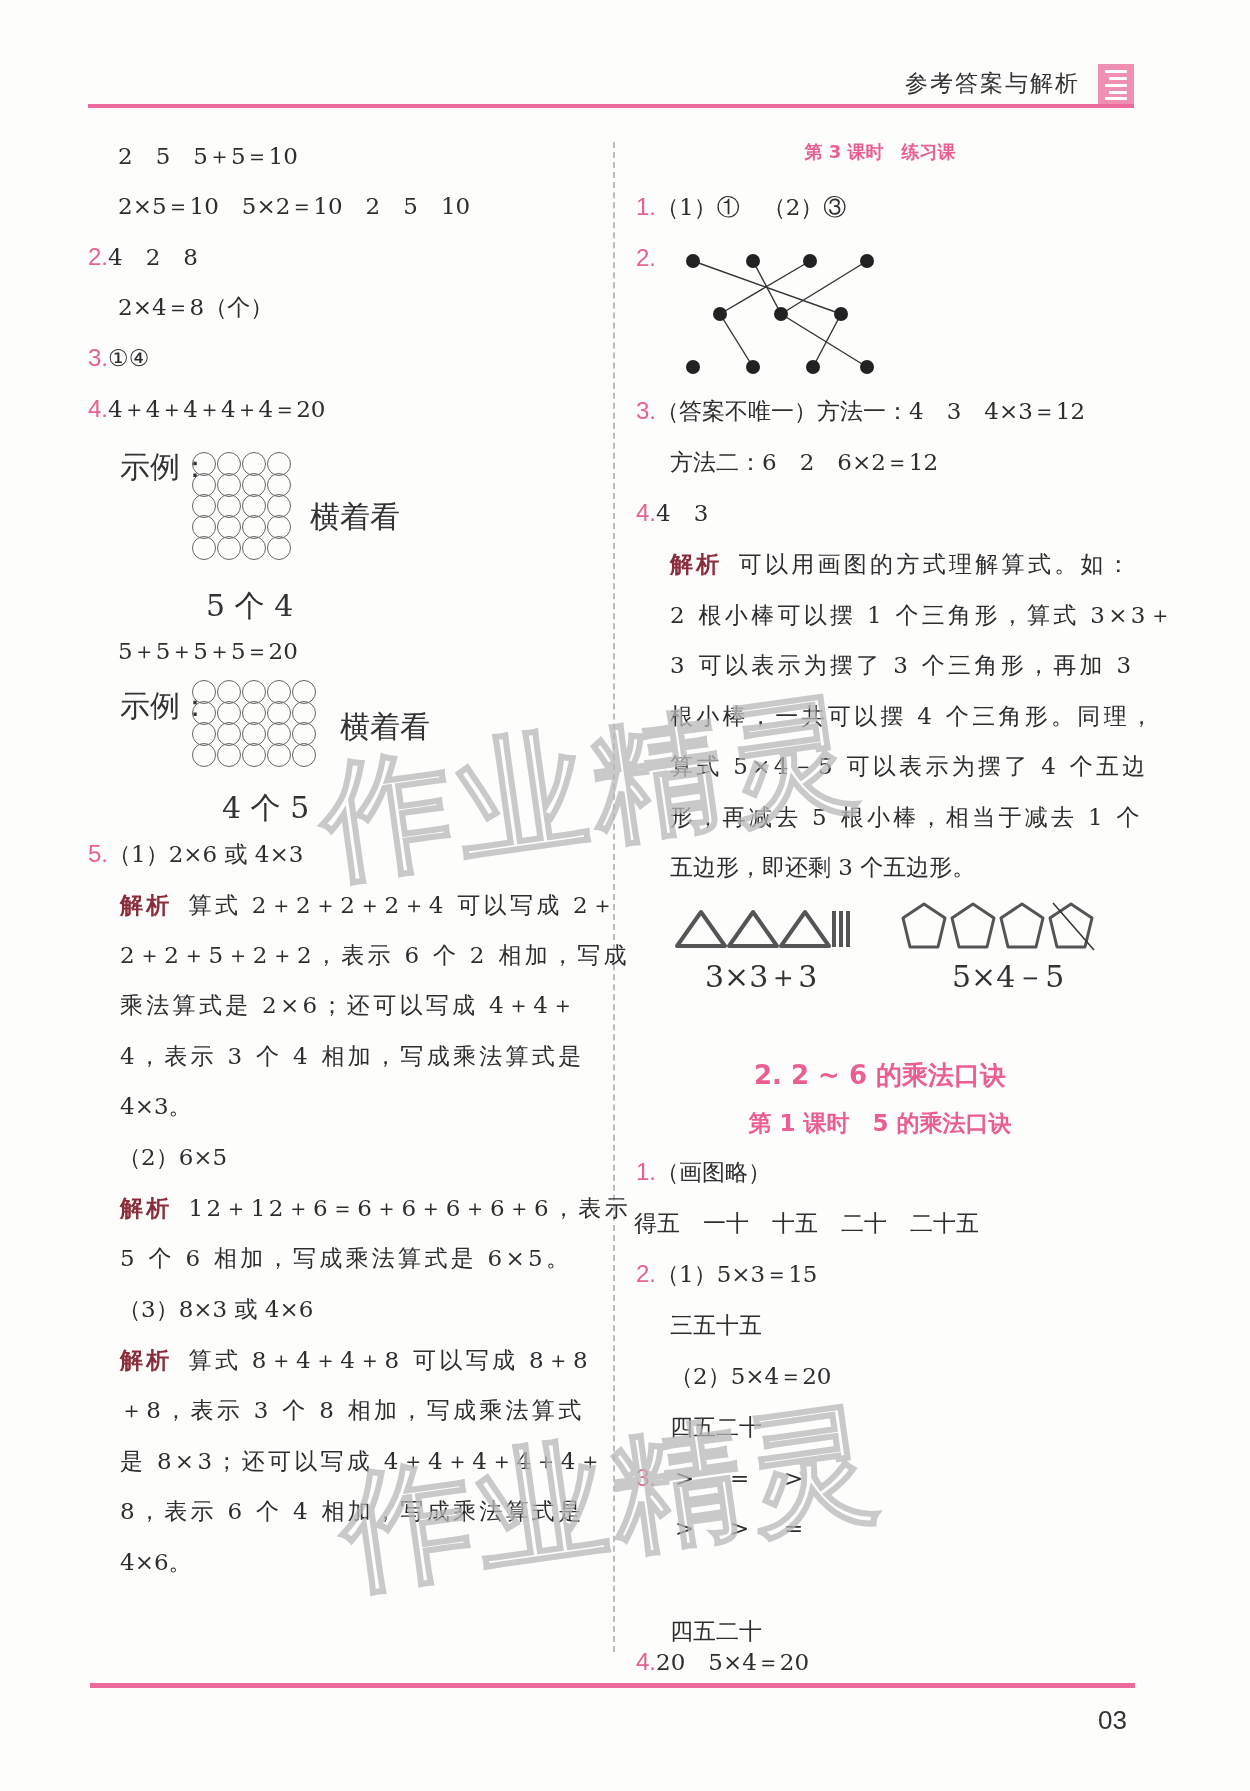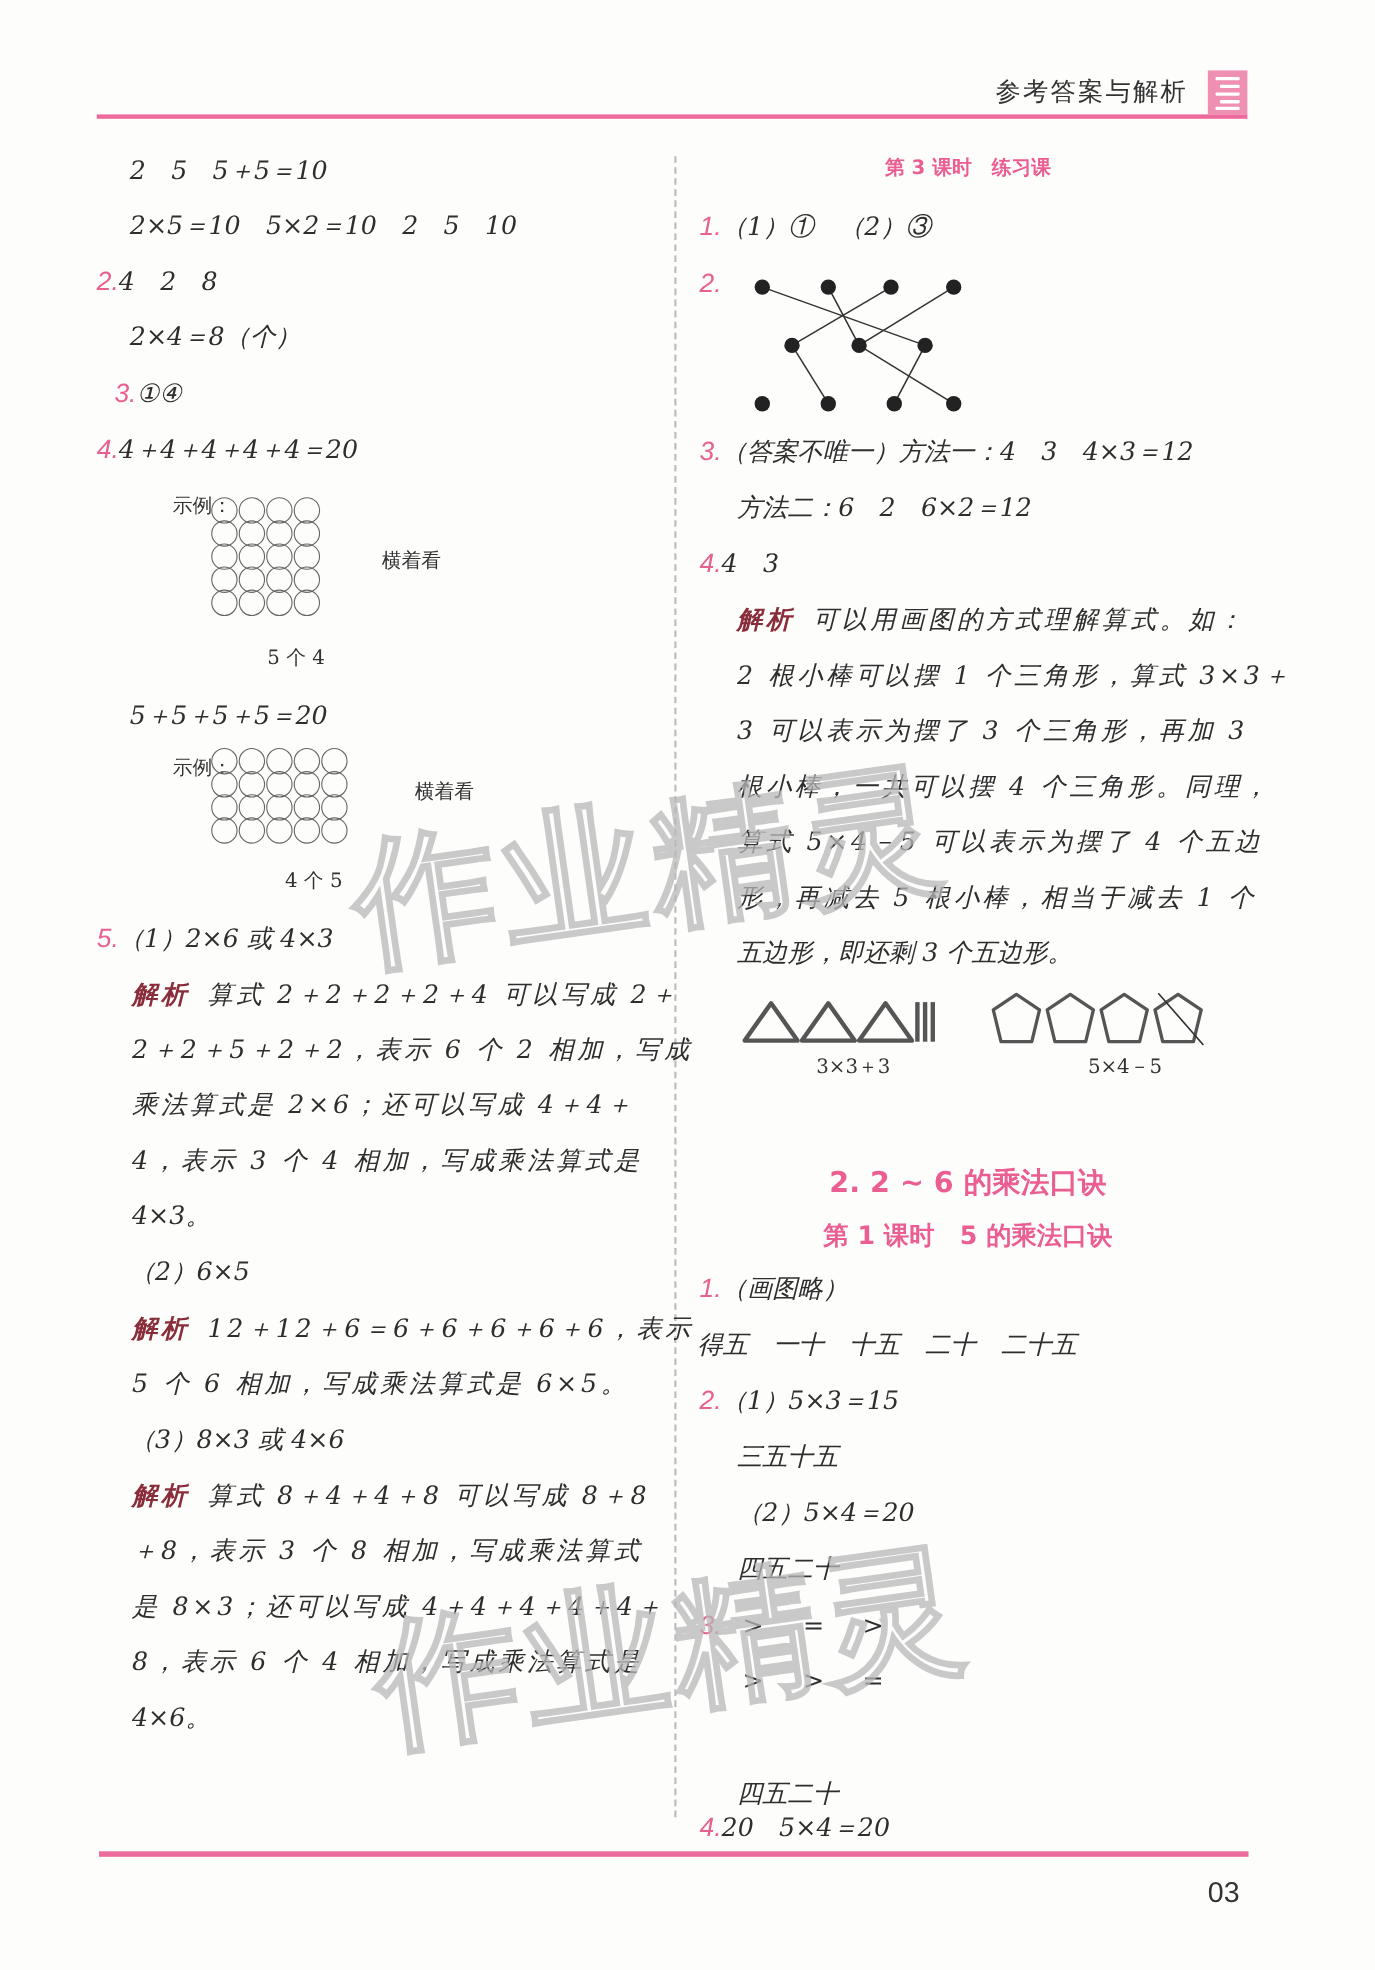--- a/index.html
+++ b/index.html
@@ -26,38 +26,38 @@
   .footer-line { position: absolute; left: 90px; top: 1683px; width: 1045px; height: 5px; background: #ec6a9c; }
   .page-number {
     position: absolute; left: 1098px; top: 1705px;
     font-family: "Liberation Sans", sans-serif; font-size: 26px; color: #333;
   }
   .divider {
     position: absolute; left: 613px; top: 142px; height: 1510px; width: 0;
     border-left: 2px dashed #bdbdbd;
   }
   .line {
-    position: absolute; font-size: 23px; white-space: pre; line-height: 30px; color: #2e2e2e; font-style: italic;
+    position: absolute; font-size: 23px; white-space: pre; line-height: 30px; color: #2e2e2e;
   }
   .num {
     font-family: "Liberation Sans", sans-serif; color: #e8608f; font-size: 24px;
   }
   .jx {
     font-family: "DejaVu Sans", sans-serif; font-weight: bold; color: #8a2d3b; margin-right: 16px;
   }
   .just { letter-spacing: 3.3px; }
   .sec-title {
     position: absolute; font-family: "DejaVu Sans", "Liberation Sans", sans-serif;
     font-weight: bold; color: #ea5e92; white-space: pre; text-align: center;
   }
   .circles { position: absolute; }
   .circles span {
     position: absolute; width: 22px; height: 22px; border: 1.3px solid #666; border-radius: 50%;
   }
-  .label-small { position: absolute; font-size: 18px; white-space: pre; color: #333; margin-left: 37px; }
+  .label-small { position: absolute; font-size: 30px; white-space: pre; color: #333; }
   svg { position: absolute; overflow: visible; }
   .watermark {
     position: absolute; font-family: "DejaVu Sans", sans-serif; font-weight: bold;
     font-size: 130px; color: transparent; -webkit-text-stroke: 2px #b8b8b8;
     letter-spacing: 6px; transform: rotate(-8deg); opacity: 0.75; white-space: pre; pointer-events: none;
   }
 </style>
 </head>
 <body>
 
@@ -72,21 +72,21 @@
 <div class="header-line"></div>
 
 <div class="divider"></div>
 
 <div class="line" style="left:118px;top:141px">2　5　5＋5＝10</div>
 <div class="line" style="left:118px;top:191px">2×5＝10　5×2＝10　2　5　10</div>
 
 <div class="line" style="left:88px;top:242px"><span class="num">2.</span><span>4　2　8</span></div>
 <div class="line" style="left:118px;top:292px">2×4＝8（个）</div>
 
-<div class="line" style="left:104px;top:343px"><span class="num">3.</span><span>①④</span></div>
+<div class="line" style="left:88px;top:343px"><span class="num">3.</span><span>①④</span></div>
 
 <div class="line" style="left:88px;top:394px"><span class="num">4.</span><span>4＋4＋4＋4＋4＝20</span></div>
 
 <div class="label-small" style="left:120px;top:447px">示例：</div>
 <div class="circles" id="grid1" style="left:192px;top:452px">
     <span style="left: 0px; top: 0px;"></span>
     <span style="left: 25px; top: 0px;"></span>
     <span style="left: 50px; top: 0px;"></span>
     <span style="left: 75px; top: 0px;"></span>
     <span style="left: 0px; top: 21px;"></span>

